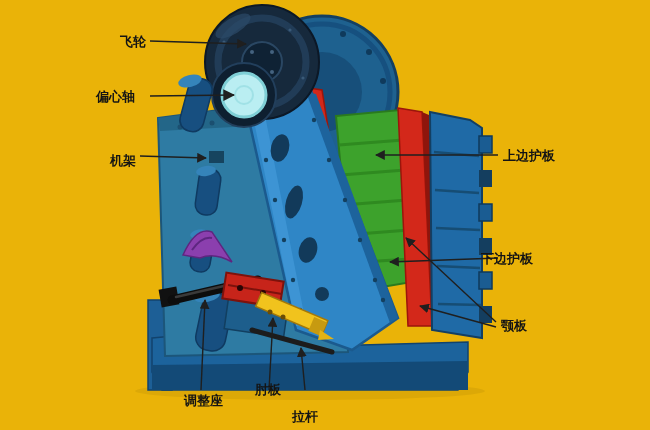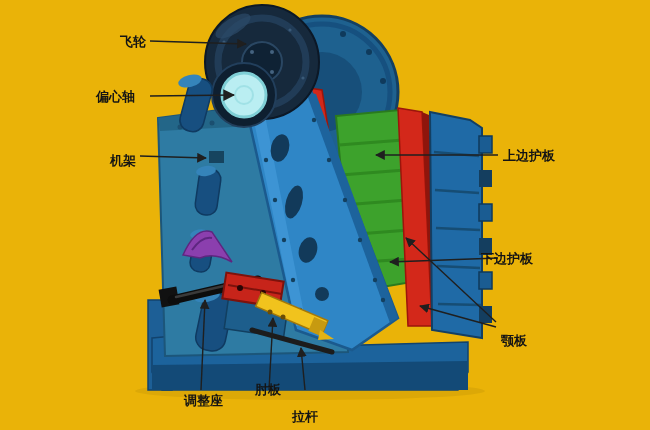--- a/index.html
+++ b/index.html
@@ -186,18 +186,18 @@
       <line x1="269" y1="390" x2="273" y2="318" marker-end="url(#arr)"></line>
       <line x1="305" y1="390" x2="301" y2="348" marker-end="url(#arr)"></line>
     </g>
   </svg>
 
   <div class="label ra" style="left:100px;top:33px;width:46px">飞轮</div>
   <div class="label ra" style="left:79px;top:88px;width:56px">偏心轴</div>
   <div class="label ra" style="left:100px;top:152px;width:36px">机架</div>
   <div class="label" style="left:503px;top:147px">上边护板</div>
   <div class="label" style="left:481px;top:250px">下边护板</div>
-  <div class="label" style="left:501px;top:332px">颚板</div>
+  <div class="label" style="left:501px;top:317px">颚板</div>
   <div class="label" style="left:184px;top:392px">调整座</div>
   <div class="label" style="left:255px;top:381px">肘板</div>
   <div class="label" style="left:292px;top:408px">拉杆</div>
 
 </div>
 
 </body></html>

